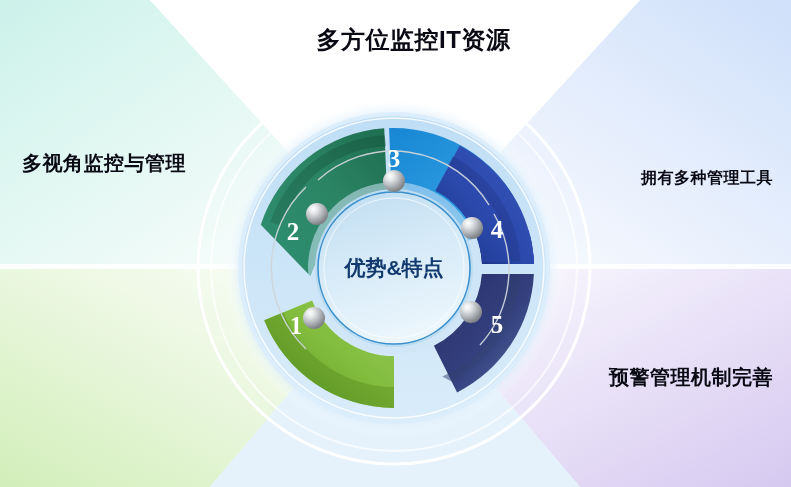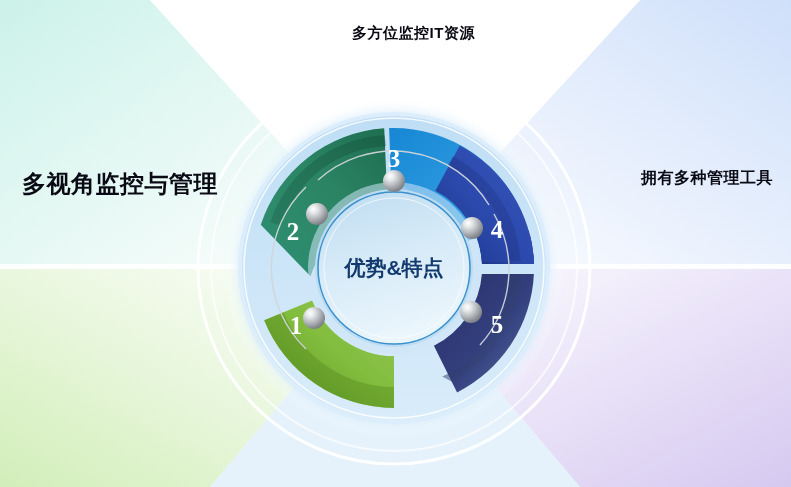--- a/index.html
+++ b/index.html
@@ -24,28 +24,28 @@
   }
   .label {
     position: absolute;
     font-family: "Liberation Sans", "DejaVu Sans", sans-serif;
     font-weight: bold;
     color: #0a0a14;
     white-space: nowrap;
     letter-spacing: 0.5px;
   }
   #title-top {
-    font-size: 15px;
+    font-size: 24px;
     left: 0;
     right: 0;
     top: 24px;
     text-align: center;
     margin-left: 36px;
   }
-  #label-tl { font-size: 24px; left: 22px;  top: 168px; }
+  #label-tl { font-size: 20px; left: 22px;  top: 150px; }
   #label-tr { font-size: 16px; right: 18px; top: 168px; }
   #label-bl { font-size: 20px; left: 28px;  top: 364px; }
   #label-br { font-size: 20px; right: 18px; top: 364px; }
   .seg-num {
     font-family: "Liberation Serif", "DejaVu Serif", serif;
     font-weight: bold;
     font-size: 25px;
     fill: #ffffff;
   }
   .center-text {
@@ -241,14 +241,15 @@
       <text class="seg-num" x="293" y="240" text-anchor="middle">2</text>
       <text class="seg-num" x="394" y="167" text-anchor="middle">3</text>
       <text class="seg-num" x="497" y="238" text-anchor="middle">4</text>
       <text class="seg-num" x="497" y="333" text-anchor="middle">5</text>
     </g>
   </svg>
 
   <div class="label" id="title-top">多方位监控IT资源</div>
   <div class="label" id="label-tl">多视角监控与管理</div>
   <div class="label" id="label-tr">拥有多种管理工具</div>
+  <div class="label" id="label-br">预警管理机制完善</div>
 
 </div>
 
 </body></html>

